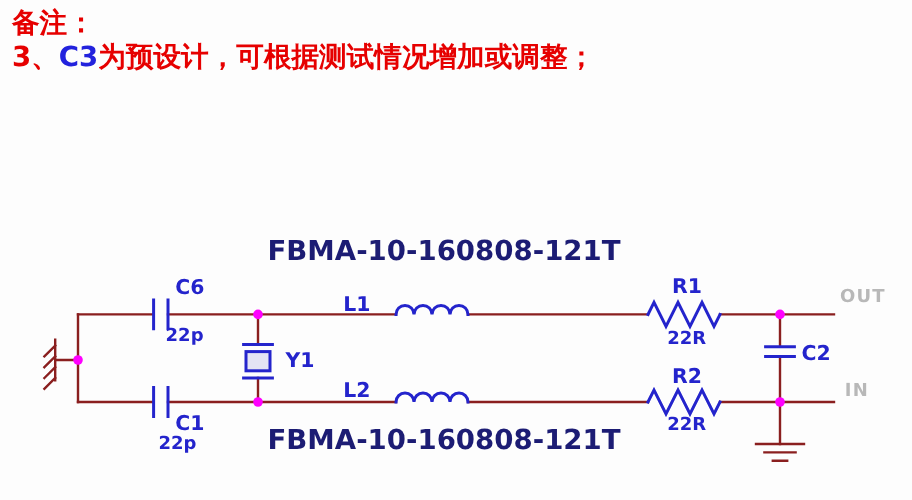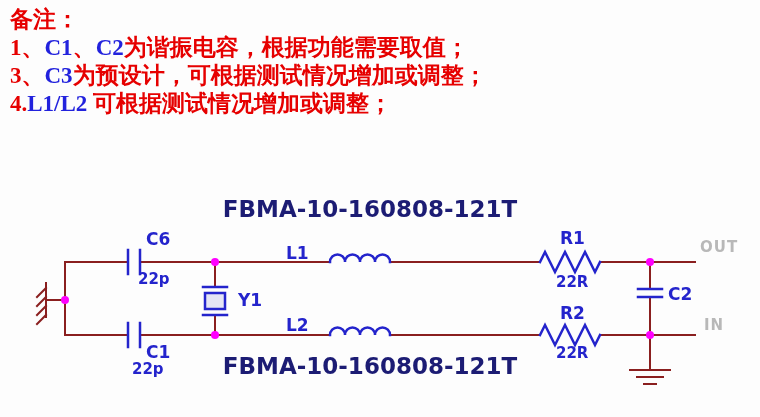--- a/index.html
+++ b/index.html
@@ -14,21 +14,20 @@
   
   .notes {
     position: absolute;
     top: 6px;
     left: 10px;
     font-weight: bold;
     font-size: 23px;
     line-height: 28px;
     color: #e60000;
     white-space: nowrap;
-    font-family: Liberation Serif, serif;
   }
   .notes .blue { color: #2222dd; }
   .notes .red  { color: #e60000; }
 
   
   svg.schem { position: absolute; top: 177px; left: 0; }
   .wire   { stroke: #8a1f1f; stroke-width: 2;   fill: none; stroke-linecap: square; }
   .comp   { stroke: #2424cc; stroke-width: 2.5; fill: none; stroke-linecap: square; }
   .crystal-box { stroke: #2424cc; stroke-width: 2.5; fill: #e4e4f4; }
   .dot    { fill: #ff00ff; stroke: none; }
@@ -40,27 +39,21 @@
 </head>
 <body>
 
 <div class="page">
 
   <div class="notes">
     <div class="nline">
       <span class="red">备注：</span>
     </div>
     <div class="nline">
-      <span class="red">1、</span><span class="blue">C1</span><span class="red">、</span><span class="blue">C2</span><span class="red">为谐振电容，根据功能需要取值；</span>
-    </div>
-    <div class="nline">
       <span class="red">3、</span><span class="blue">C3</span><span class="red">为预设计，可根据测试情况增加或调整；</span>
-    </div>
-    <div class="nline">
-      <span class="red">4.</span><span class="blue">L1/L2</span><span class="red"> 可根据测试情况增加或调整；</span>
     </div>
   </div>
 
   <svg class="schem" width="760" height="240" viewBox="0 0 760 240">
 
     <text class="title" x="370" y="40" text-anchor="middle">FBMA-10-160808-121T</text>
     <text class="title" x="370" y="197" text-anchor="middle">FBMA-10-160808-121T</text>
 
     <path class="wire" d="M65,85 H128 M140,85 H330 M390,85 H540 M600,85 H695"></path>
     <path class="wire" d="M65,158 H128 M140,158 H330 M390,158 H540 M600,158 H695"></path>

